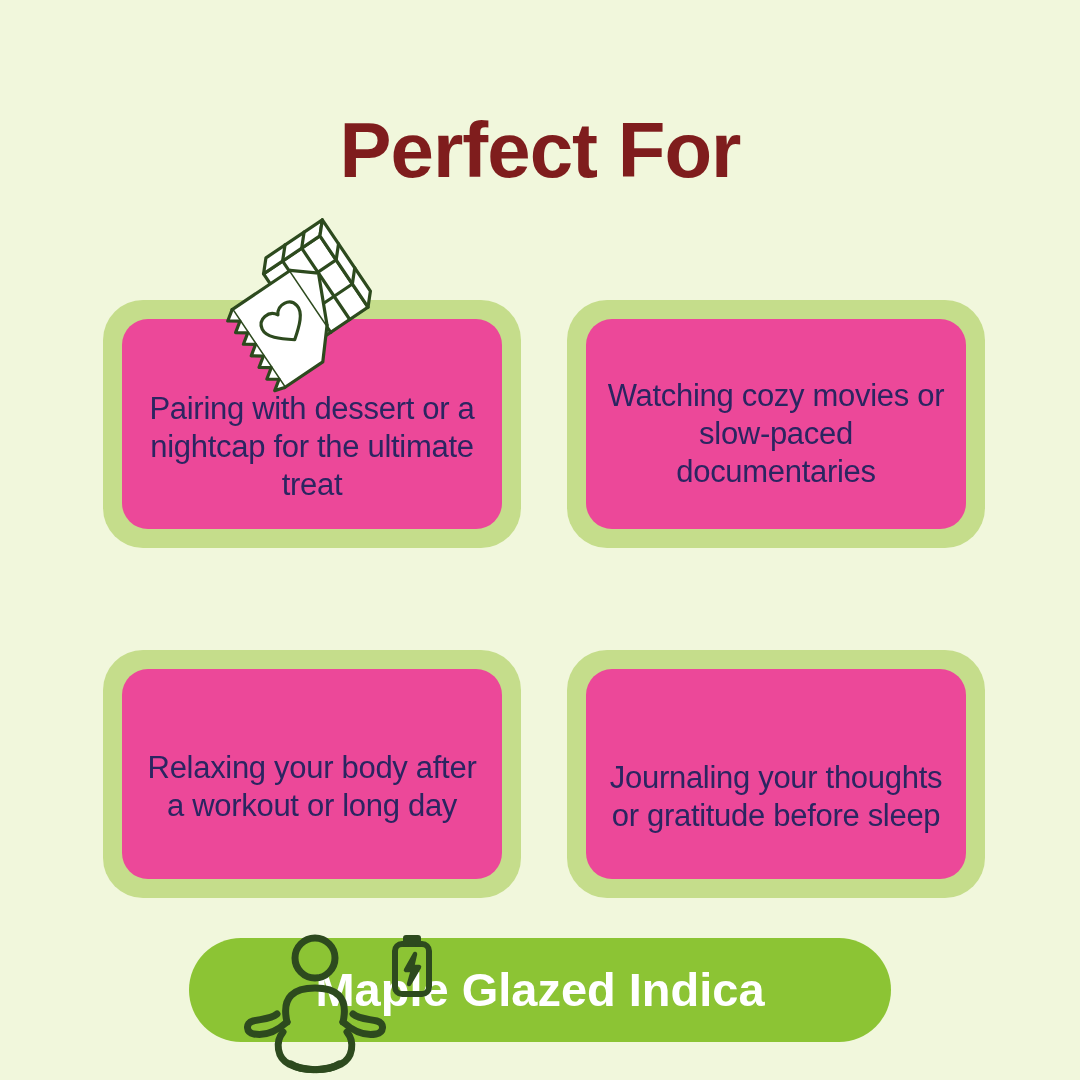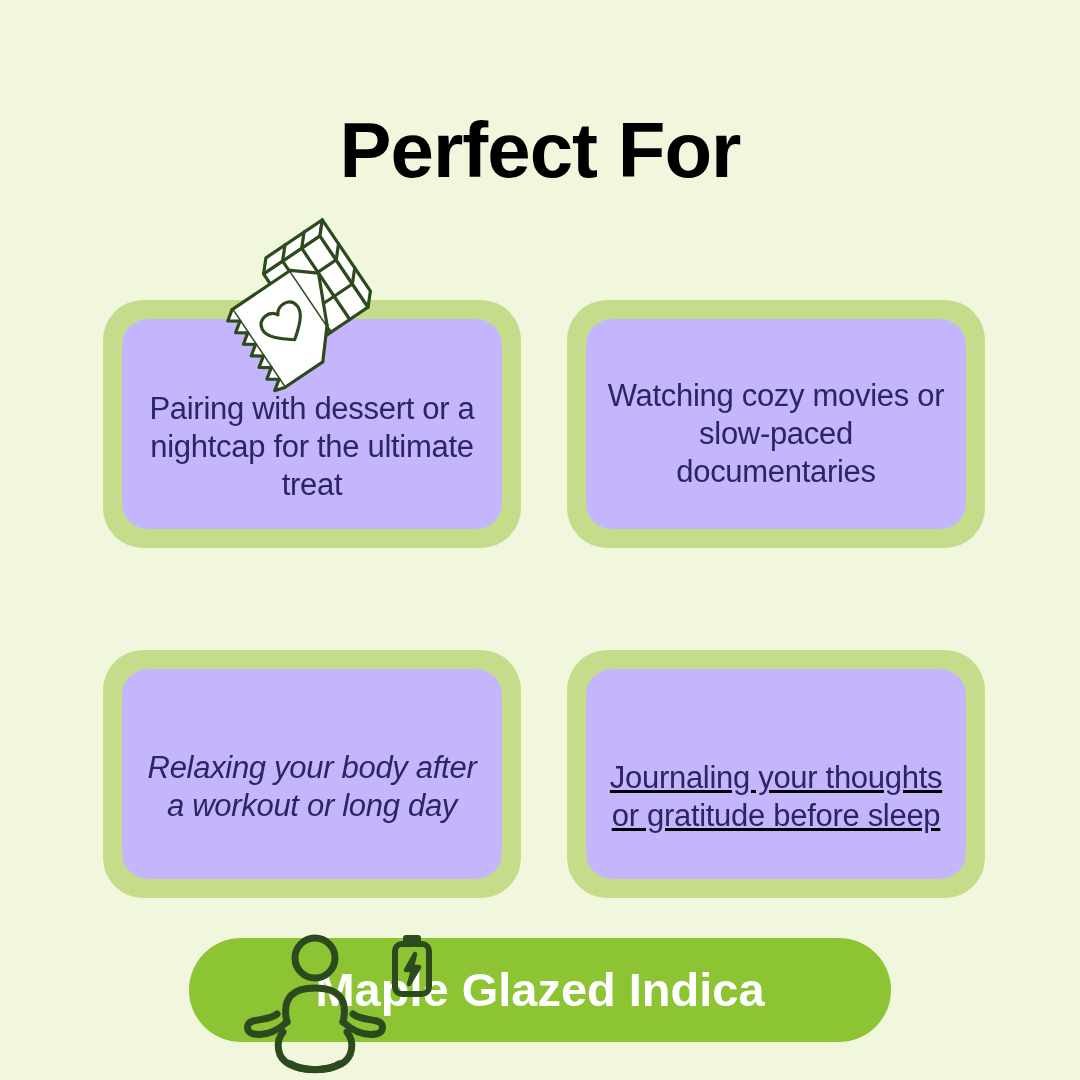--- a/index.html
+++ b/index.html
@@ -25,21 +25,21 @@
   
   .title {
     position: absolute;
     top: 104px;
     left: 0;
     width: 1080px;
     text-align: center;
     font-size: 78px;
     line-height: 92px;
     font-weight: bold;
-    color: #000000;
+    color: #7f1d1d;
     letter-spacing: -1px;
   }
 
   
   .grid {
     position: absolute;
     top: 300px;
     left: 103px;
     width: 882px;
     height: 600px;
@@ -67,43 +67,43 @@
     box-sizing: border-box;
   }
 
   
   .card-inner {
     position: absolute;
     left: 19px;
     top: 19px;
     right: 19px;
     bottom: 19px;
-    background: #c4b5fd;
+    background: #ec4899;
     border-radius: 26px;
     display: flex;
     align-items: center;
     justify-content: flex-end;
     box-sizing: border-box;
     padding: 6px 14px 4px;
   }
 
   .card-text {
     text-align: center;
     font-size: 31px;
     line-height: 38px;
     color: #2b2561;
     font-weight: 500;
     letter-spacing: -0.3px;
   }
 
   
   .cell.c0.r0 .card-inner { padding-top: 50px; }
   .cell.c1.r0 .card-inner { padding-top: 24px; }
-  .cell.c0.r1 .card-inner { padding-top: 30px; font-style: italic; }
-  .cell.c1.r1 .card-inner { padding-top: 50px; text-decoration: underline; }
+  .cell.c0.r1 .card-inner { padding-top: 30px; }
+  .cell.c1.r1 .card-inner { padding-top: 50px; }
 
   
   .icon-wrap {
     position: absolute;
     z-index: 5;
     pointer-events: none;
   }
   .icon-wrap svg { display: block; overflow: visible; }
 
   .icon-choc   { left: 125px;  top: -65px; }

